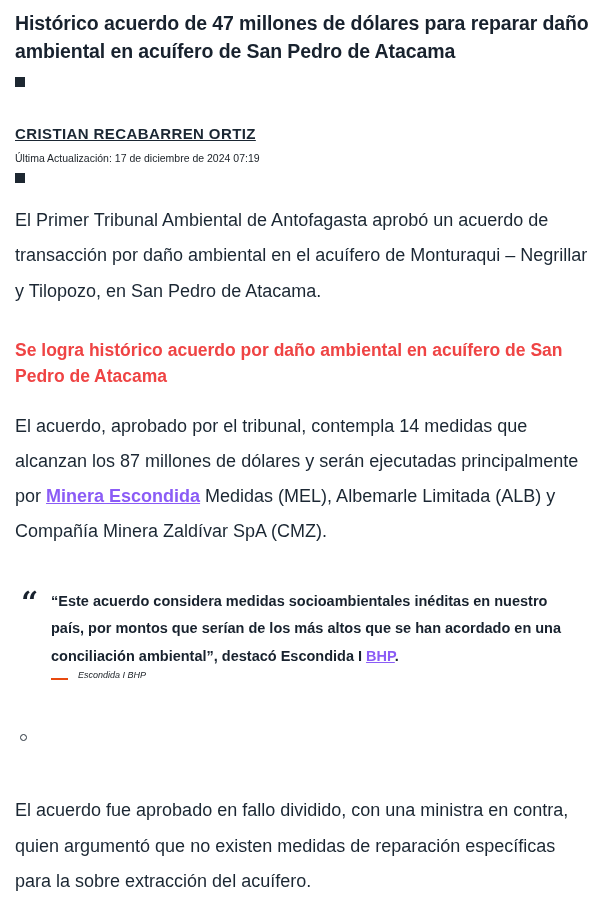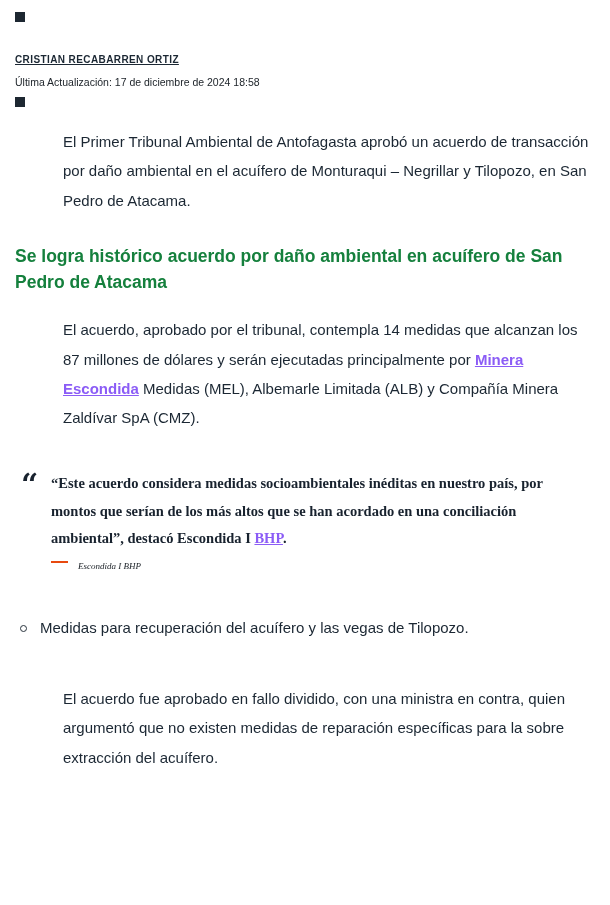--- a/index.html
+++ b/index.html
@@ -22,50 +22,49 @@
     letter-spacing: -0.1px;
     margin-bottom: 12px;
   }
   .square-marker {
     width: 10px;
     height: 10px;
     background: #1d2731;
     margin: 2px 0;
   }
   .byline {
-    margin-top: 14px;
-    font-size: 10px;
+    margin-top: 20px;
+    font-size: 15px;
     font-weight: 700;
     letter-spacing: 0.4px;
     text-decoration: underline;
     color: #1b2733;
     display: inline-block;
     cursor: pointer;
   }
   .byline-row { margin-top: 18px; }
   .updated {
     margin-top: 9px;
     font-size: 10.5px;
     color: #20262c;
   }
   .marker-2 { margin-top: 9px; }
   .paragraph {
     margin-top: 20px;
-    font-size: 15px;
+    font-size: 18px;
     line-height: 1.95;
     color: #1b2733;
-    margin-left: 48px;
   }
   .lead { margin-top: 20px; }
   .subheading {
     margin-top: 28px;
     font-size: 17.5px;
     font-weight: 700;
     line-height: 1.5;
-    color: #15803d;
+    color: #ef4444;
   }
   a.inline-link {
     color: #8b5cf6;
     font-weight: 700;
     text-decoration: underline;
     cursor: pointer;
   }
   .quote-block {
     margin-top: 38px;
     display: flex;
@@ -73,31 +72,31 @@
   }
   .quote-mark {
     font-size: 30px;
     font-weight: 700;
     color: #18222e;
     line-height: 1;
     width: 30px;
     flex: 0 0 30px;
     font-family: "DejaVu Serif", serif;
   }
-  .quote-body { flex: 1; padding-right: 24px; font-family: Liberation Serif, serif; }
+  .quote-body { flex: 1; padding-right: 24px; }
   .quote-text {
     font-size: 14.5px;
     font-weight: 700;
     line-height: 1.9;
     color: #18222e;
   }
   .quote-attribution-row {
-    margin-top: 8px;
+    margin-top: 0;
     display: flex;
-    align-items: flex-start;
+    align-items: flex-end;
   }
   .attribution-dash {
     width: 17px;
     height: 2px;
     background: #e8490f;
     margin-right: 10px;
   }
   .quote-attribution {
     font-size: 9px;
     font-style: italic;
@@ -121,28 +120,29 @@
     vertical-align: 1px;
     background: transparent;
   }
   .closing { margin-top: 42px; }
 </style>
 </head>
 <body>
 
 <div class="page">
 
+  <h1 class="article-title">Histórico acuerdo de 47 millones de dólares para reparar daño ambiental en acuífero de San Pedro de Atacama</h1>
 
   <div class="square-marker"></div>
 
   <div class="byline-row">
     <a class="byline">CRISTIAN RECABARREN ORTIZ</a>
   </div>
 
-  <div class="updated">Última Actualización: 17 de diciembre de 2024 18:58</div>
+  <div class="updated">Última Actualización: 17 de diciembre de 2024 07:19</div>
 
   <div class="square-marker marker-2"></div>
 
   <p class="paragraph lead">El Primer Tribunal Ambiental de Antofagasta aprobó un acuerdo de transacción por daño ambiental en el acuífero de Monturaqui – Negrillar y Tilopozo, en San Pedro de Atacama.</p>
 
   <h2 class="subheading">Se logra histórico acuerdo por daño ambiental en acuífero de San Pedro de Atacama</h2>
 
   <p class="paragraph"><span>El acuerdo, aprobado por el tribunal, contempla 14 medidas que alcanzan los 87 millones de dólares y serán ejecutadas principalmente por </span><a class="inline-link">Minera Escondida</a><span> Medidas (MEL), Albemarle Limitada (ALB) y Compañía Minera Zaldívar SpA (CMZ).</span></p>
 
   <div class="quote-block">
@@ -150,18 +150,18 @@
     <div class="quote-body">
       <div class="quote-text"><span>“Este acuerdo considera medidas socioambientales inéditas en nuestro país, por montos que serían de los más altos que se han acordado en una conciliación ambiental”, destacó Escondida I </span><a class="inline-link">BHP</a><span>.</span></div>
       <div class="quote-attribution-row">
         <div class="attribution-dash"></div>
         <span class="quote-attribution">Escondida I BHP</span>
       </div>
     </div>
   </div>
 
   <div class="bullet-list">
-    <p class="bullet-item"><span class="bullet-circle"></span><span>Medidas para recuperación del acuífero y las vegas de Tilopozo.</span></p>
+    <p class="bullet-item"><span class="bullet-circle"></span></p>
   </div>
 
   <p class="paragraph closing">El acuerdo fue aprobado en fallo dividido, con una ministra en contra, quien argumentó que no existen medidas de reparación específicas para la sobre extracción del acuífero.</p>
 
 </div>
 
 </body></html>

